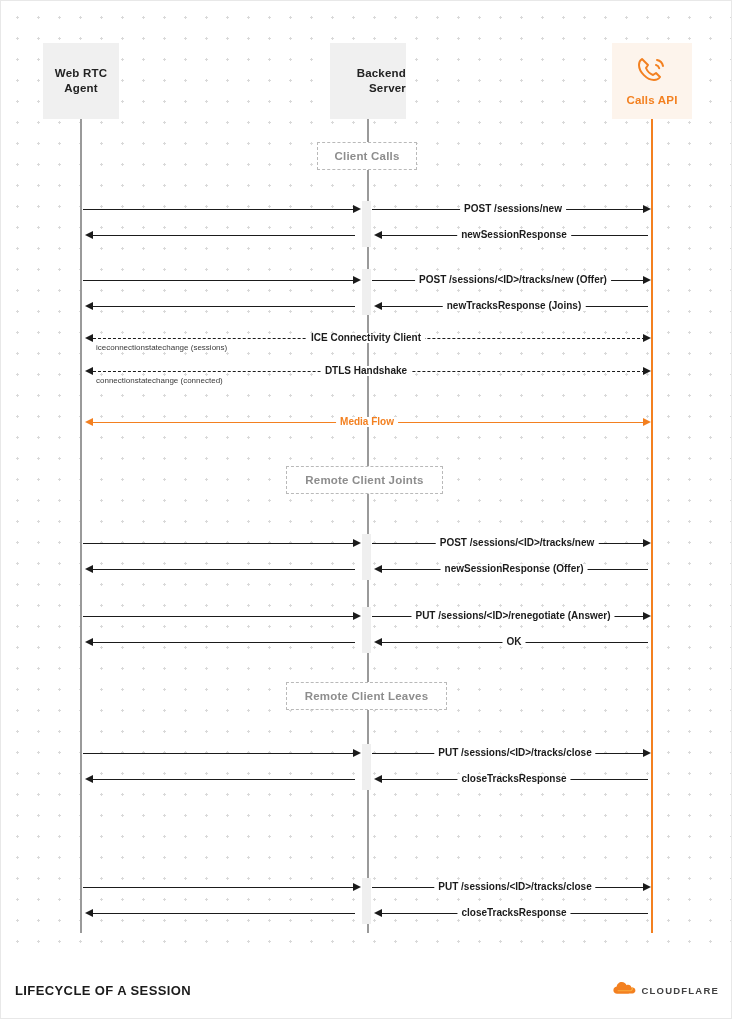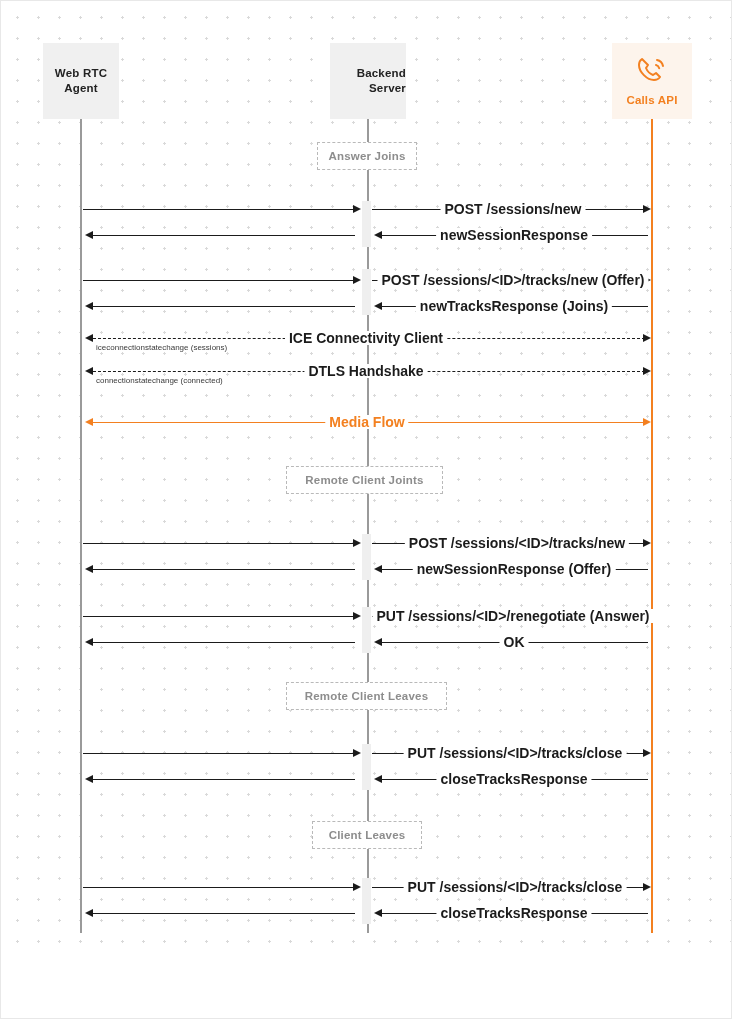--- a/index.html
+++ b/index.html
@@ -67,21 +67,21 @@
     font-weight: bold;
     display: flex;
     align-items: center;
     justify-content: center;
     letter-spacing: 0.2px;
   }
 
   
   .msg-label {
     position: absolute;
-    font-size: 14px;
+    font-size: 10px;
     font-weight: bold;
     color: #1b1b1b;
     background: #ffffff;
     padding: 0 4px;
     white-space: nowrap;
     transform: translate(-50%, -50%);
     line-height: 1;
   }
   .msg-label.accent { color: #f38020; }
   .msg-sub {
@@ -187,30 +187,27 @@
         <svg width="34" height="30" viewBox="0 0 34 30" fill="none" xmlns="http://www.w3.org/2000/svg">
           <path d="M7 4c0 0 -3 2 -3 6 0 7 8 15 15 15 4 0 6 -3 6 -3l-4 -4 -3 2c0 0 -5 -2 -7 -7l2 -3 -4 -4z" stroke="#f38020" stroke-width="2" stroke-linejoin="round" stroke-linecap="round" fill="none"></path>
           <path d="M22 5c3 0.6 5.4 3 6 6" stroke="#f38020" stroke-width="2" stroke-linecap="round" fill="none"></path>
           <path d="M21 10c1.6 0.4 2.8 1.6 3.2 3.2" stroke="#f38020" stroke-width="2" stroke-linecap="round" fill="none"></path>
         </svg>
       </span>
       <span>Calls API</span>
     </div>
 
     <div class="phase" style="left:316px; top:141px; width:100px; height:28px;">
-      <span>Answer Joins</span>
+      <span>Client Calls</span>
     </div>
     <div class="phase" style="left:285px; top:681px; width:161px; height:28px;">
       <span>Remote Client Leaves</span>
     </div>
     <div class="phase" style="left:285px; top:465px; width:157px; height:28px;">
       <span>Remote Client Joints</span>
-    </div>
-    <div class="phase" style="left:311px; top:820px; width:110px; height:28px;">
-      <span>Client Leaves</span>
     </div>
 
     <div class="arrow" style="left:82px; top:208px; width:272px;"></div>
     <div class="head right" style="left:352px; top:203.5px;"></div>
     <div class="arrow" style="left:371px; top:208px; width:273px;"></div>
     <div class="head right" style="left:642px; top:203.5px;"></div>
     <div class="msg-label" style="left:512px; top:208px;">POST /sessions/new</div>
 
     <div class="arrow" style="left:92px; top:234px; width:262px;"></div>
     <div class="head left" style="left:84px; top:229.5px;"></div>
@@ -290,14 +287,26 @@
     <div class="msg-label" style="left:514px; top:886px;">PUT /sessions/&lt;ID&gt;/tracks/close</div>
 
     <div class="arrow" style="left:92px; top:912px; width:262px;"></div>
     <div class="head left" style="left:84px; top:907.5px;"></div>
     <div class="arrow" style="left:381px; top:912px; width:266px;"></div>
     <div class="head left" style="left:373px; top:907.5px;"></div>
     <div class="msg-label" style="left:513px; top:912px;">closeTracksResponse</div>
 
   </div>
 
+  <div id="footer">
+    <div id="footer-title">LIFECYCLE OF A SESSION</div>
+    <div id="brand">
+      <span>
+        <svg width="26" height="14" viewBox="0 0 26 14" xmlns="http://www.w3.org/2000/svg">
+          <path d="M17.8 12.8H6.1c-2 0-3.7-1.6-3.7-3.6 0-1.9 1.4-3.4 3.3-3.6.2-2.6 2.4-4.7 5.1-4.7 2.2 0 4.1 1.4 4.8 3.3.5-.3 1-.4 1.6-.4 1.6 0 3 1.2 3.2 2.8h1.1c1.6 0 2.9 1.3 2.9 2.9s-1.3 3-2.9 3h-3.7z" fill="#f38020"></path>
+          <path d="M21.4 6.6h-.3c-.1 0-.2.1-.2.2l-.4 1.5c-.2.6-.8 1-1.5 1H6.9c-.1 0-.2.1-.2.2l-.1.6c0 .1.1.2.2.2h12.4c1.3 0 2.4-.9 2.7-2.1l.2-.9c.1-.4-.2-.7-.7-.7z" fill="#faad3f"></path>
+        </svg>
+      </span>
+      <span id="brand-text">CLOUDFLARE</span>
+    </div>
+  </div>
 
 </div>
 
 </body></html>

